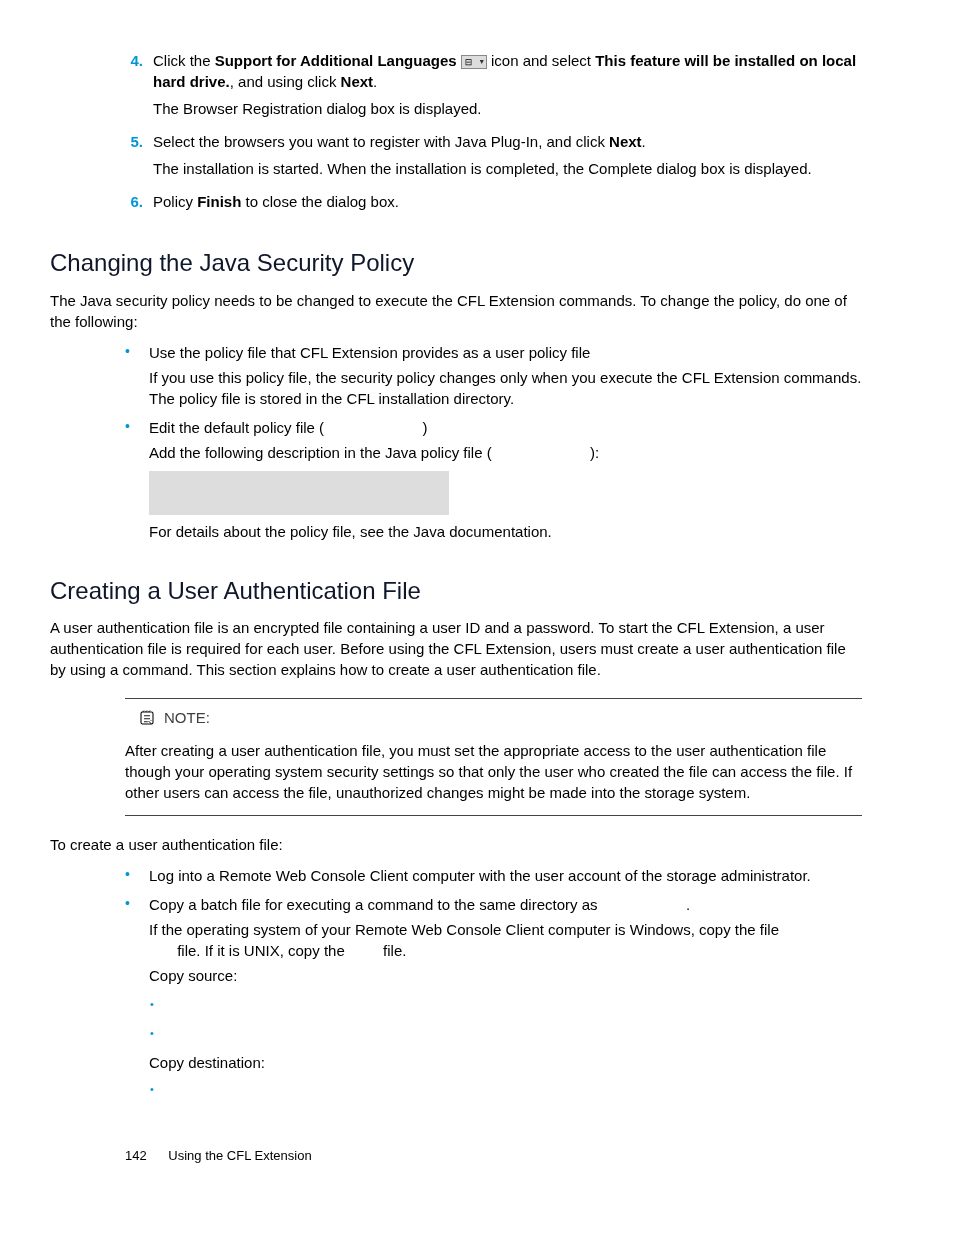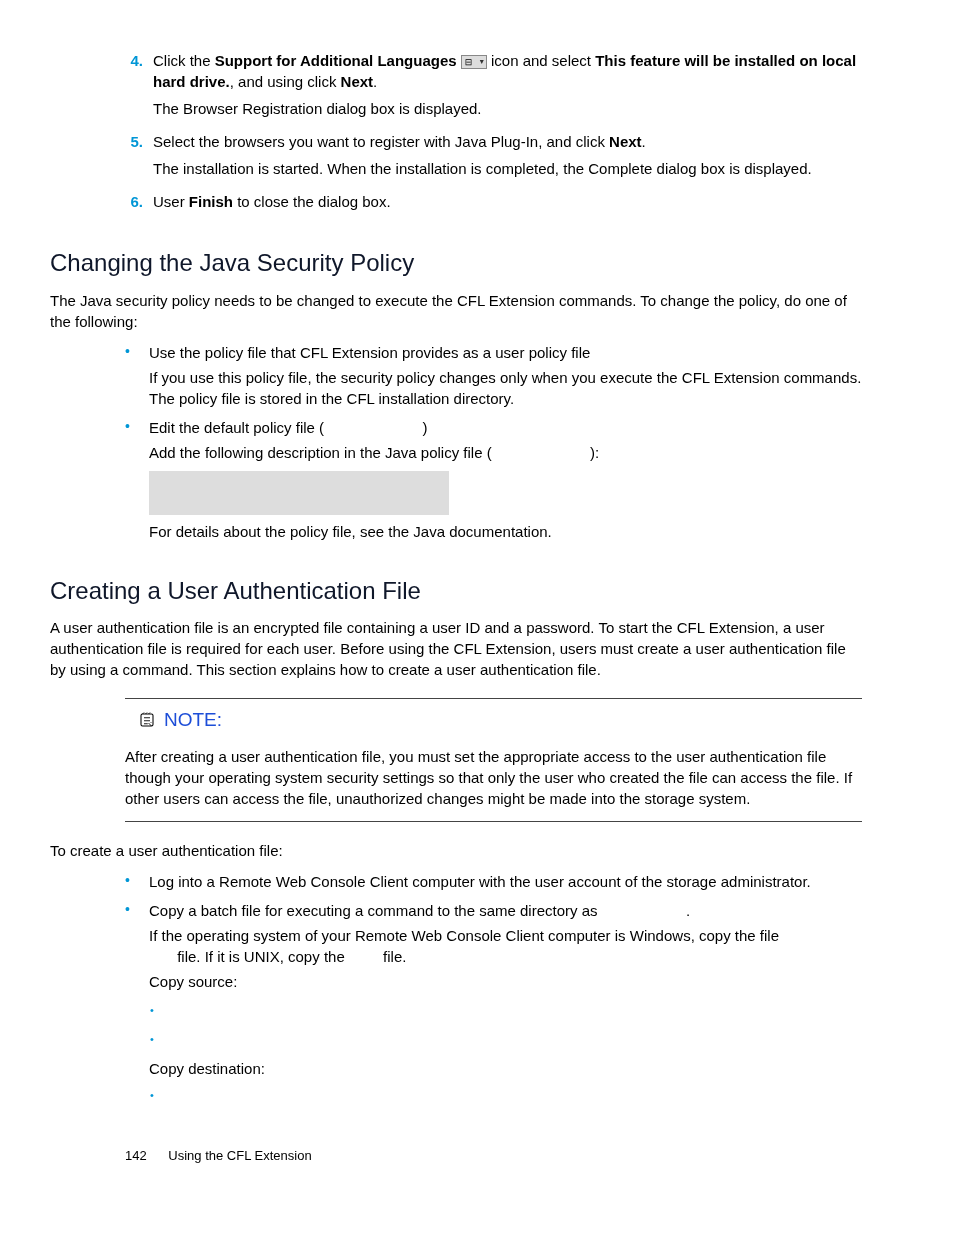--- a/index.html
+++ b/index.html
@@ -80,22 +80,22 @@
     align-items: center;
     margin-left: 88px;
     margin-bottom: 6px;
   }
   .note-icon {
     width: 18px; height: 18px;
     margin-right: 8px;
     flex-shrink: 0;
   }
   .note-label {
-    color: #1d4ed8;
-    font-size: 19px;
+    color: #404040;
+    font-size: 15px;
   }
   .note-body { margin-left: 75px; margin-bottom: 8px; margin-top: 12px; }
   .note-rule2 {
     border: none;
     border-top: 1px solid #444;
     margin: 12px 0 18px 75px;
   }
   .sub-para { margin-left: 99px; margin-bottom: 6px; }
   .footer {
     position: absolute;
@@ -127,21 +127,21 @@
         <span>Select the browsers you want to register with Java Plug-In, and click </span><b>Next</b><span>.</span>
       </p>
       <p>The installation is started. When the installation is completed, the Complete dialog box is displayed.</p>
     </div>
   </div>
 
   <div class="ol-item">
     <div class="ol-num">6.</div>
     <div class="ol-body">
       <p>
-        <span>User </span><b>Finish</b><span> to close the dialog box.</span>
+        <span>Policy </span><b>Finish</b><span> to close the dialog box.</span>
       </p>
     </div>
   </div>
 </div>
 
 <h2>Changing the Java Security Policy</h2>
 <p class="para">The Java security policy needs to be changed to execute the CFL Extension commands. To change the policy, do one of the following:</p>
 
 <div class="ul-item">
   <div class="bullet">•</div>

